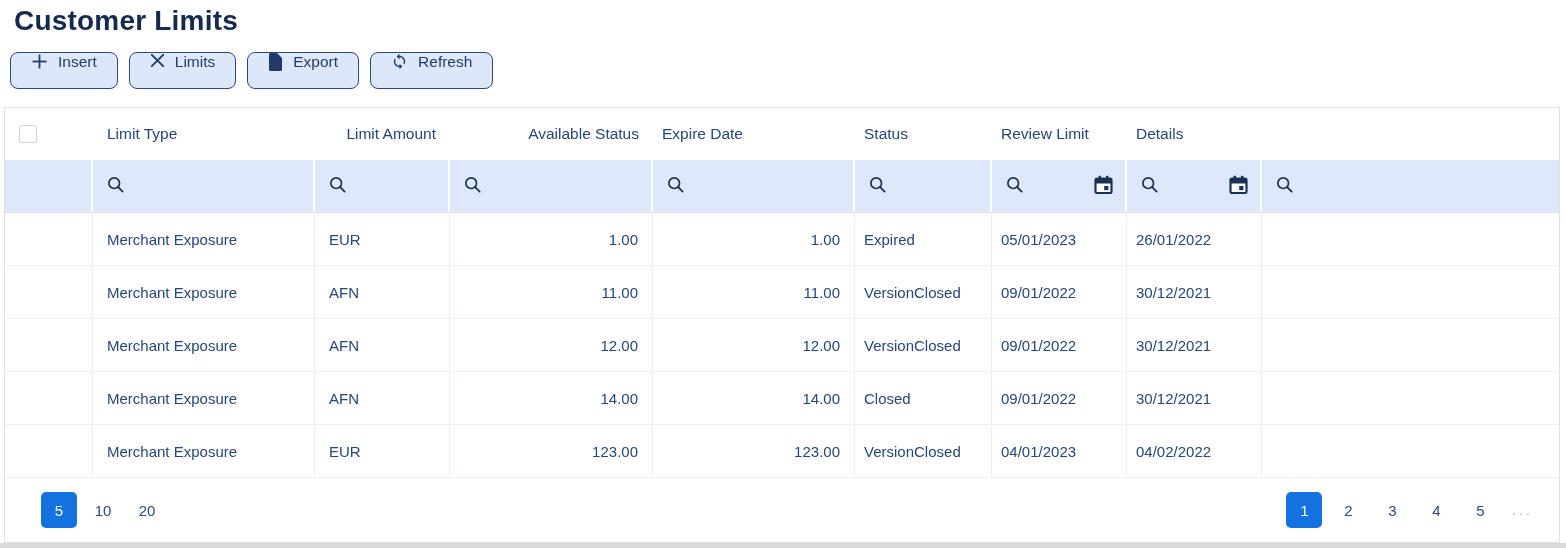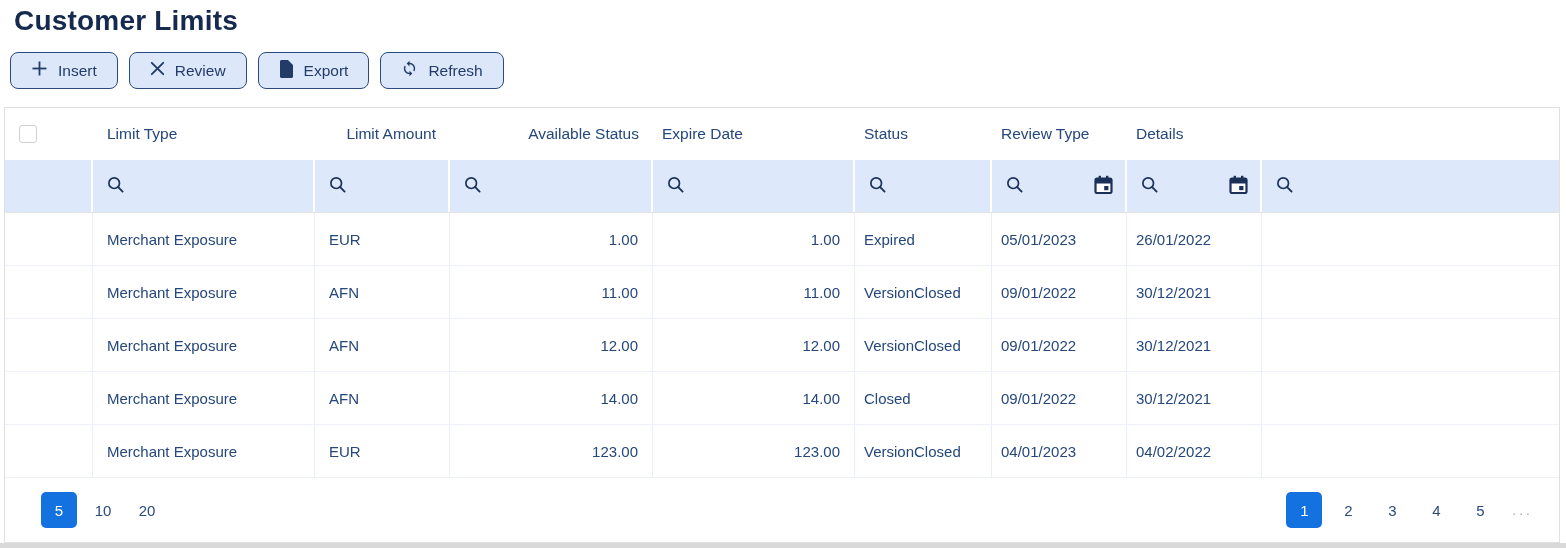--- a/index.html
+++ b/index.html
@@ -8,21 +8,21 @@
     width:1566px; height:548px; position:relative; overflow:hidden;
     background:#ffffff; font-family:"Liberation Sans", sans-serif;
     color:#25477b;
   }
   .page-title {
     position:absolute; left:14px; top:5px;
     font-size:28px; font-weight:600; color:#16294e; letter-spacing:.2px;
   }
   .toolbar { position:absolute; left:10px; top:52px; display:flex; gap:11px; }
   .btn {
-    height:37px; display:inline-flex; align-items:center; gap:10px;
+    height:37px; display:inline-flex; align-items:flex-start; gap:10px;
     padding:0 20px; background:#dce8fa; border:1px solid #2b4a7d;
     border-radius:8px; color:#223c67; font-size:15.5px; cursor:pointer;
     font-family:"Liberation Sans", sans-serif;
   }
   .btn svg { flex:0 0 auto; }
 
   .table-wrap {
     position:absolute; left:4px; right:6px; top:107px; bottom:5px;
     border:1px solid #e0e0e0; background:#fff;
     display:flex; flex-direction:column;
@@ -104,21 +104,21 @@
         </svg>
     </span>
     <span>Insert</span>
   </button>
   <button class="btn">
     <span>
       <svg width="15" height="15" viewBox="0 0 15 15">
           <path d="M1.8 1.8 13.2 13.2 M13.2 1.8 1.8 13.2" stroke="#223c67" stroke-width="1.9" stroke-linecap="round"></path>
         </svg>
     </span>
-    <span>Review</span>
+    <span>Limits</span>
   </button>
   <button class="btn">
     <span>
       <svg width="15" height="18" viewBox="0 0 15 18">
           <path d="M1 1.5C1 .7 1.7 0 2.5 0H9l5 5v11.5c0 .8-.7 1.5-1.5 1.5h-10C1.7 18 1 17.3 1 16.5z" fill="#223c67"></path>
         </svg>
     </span>
     <span>Export</span>
   </button>
   <button class="btn">
@@ -135,21 +135,21 @@
 
   <div class="grid-row header-row">
     <div class="header-cell" style="padding:0;">
       <span class="checkbox"></span>
     </div>
     <div class="header-cell">Limit Type</div>
     <div class="header-cell num">Limit Amount</div>
     <div class="header-cell num">Available Status</div>
     <div class="header-cell" style="padding-left:9px">Expire Date</div>
     <div class="header-cell" style="padding-left:9px">Status</div>
-    <div class="header-cell" style="padding-left:9px">Review Type</div>
+    <div class="header-cell" style="padding-left:9px">Review Limit</div>
     <div class="header-cell" style="padding-left:9px">Details</div>
   </div>
 
   <div class="grid-row filter-row">
     <div class="filter-cell"></div>
     <div class="filter-cell">
       <span><svg width="17" height="17" viewBox="0 0 17 17">
             <use href="#ic-search"></use>
           </svg></span>
     </div>

